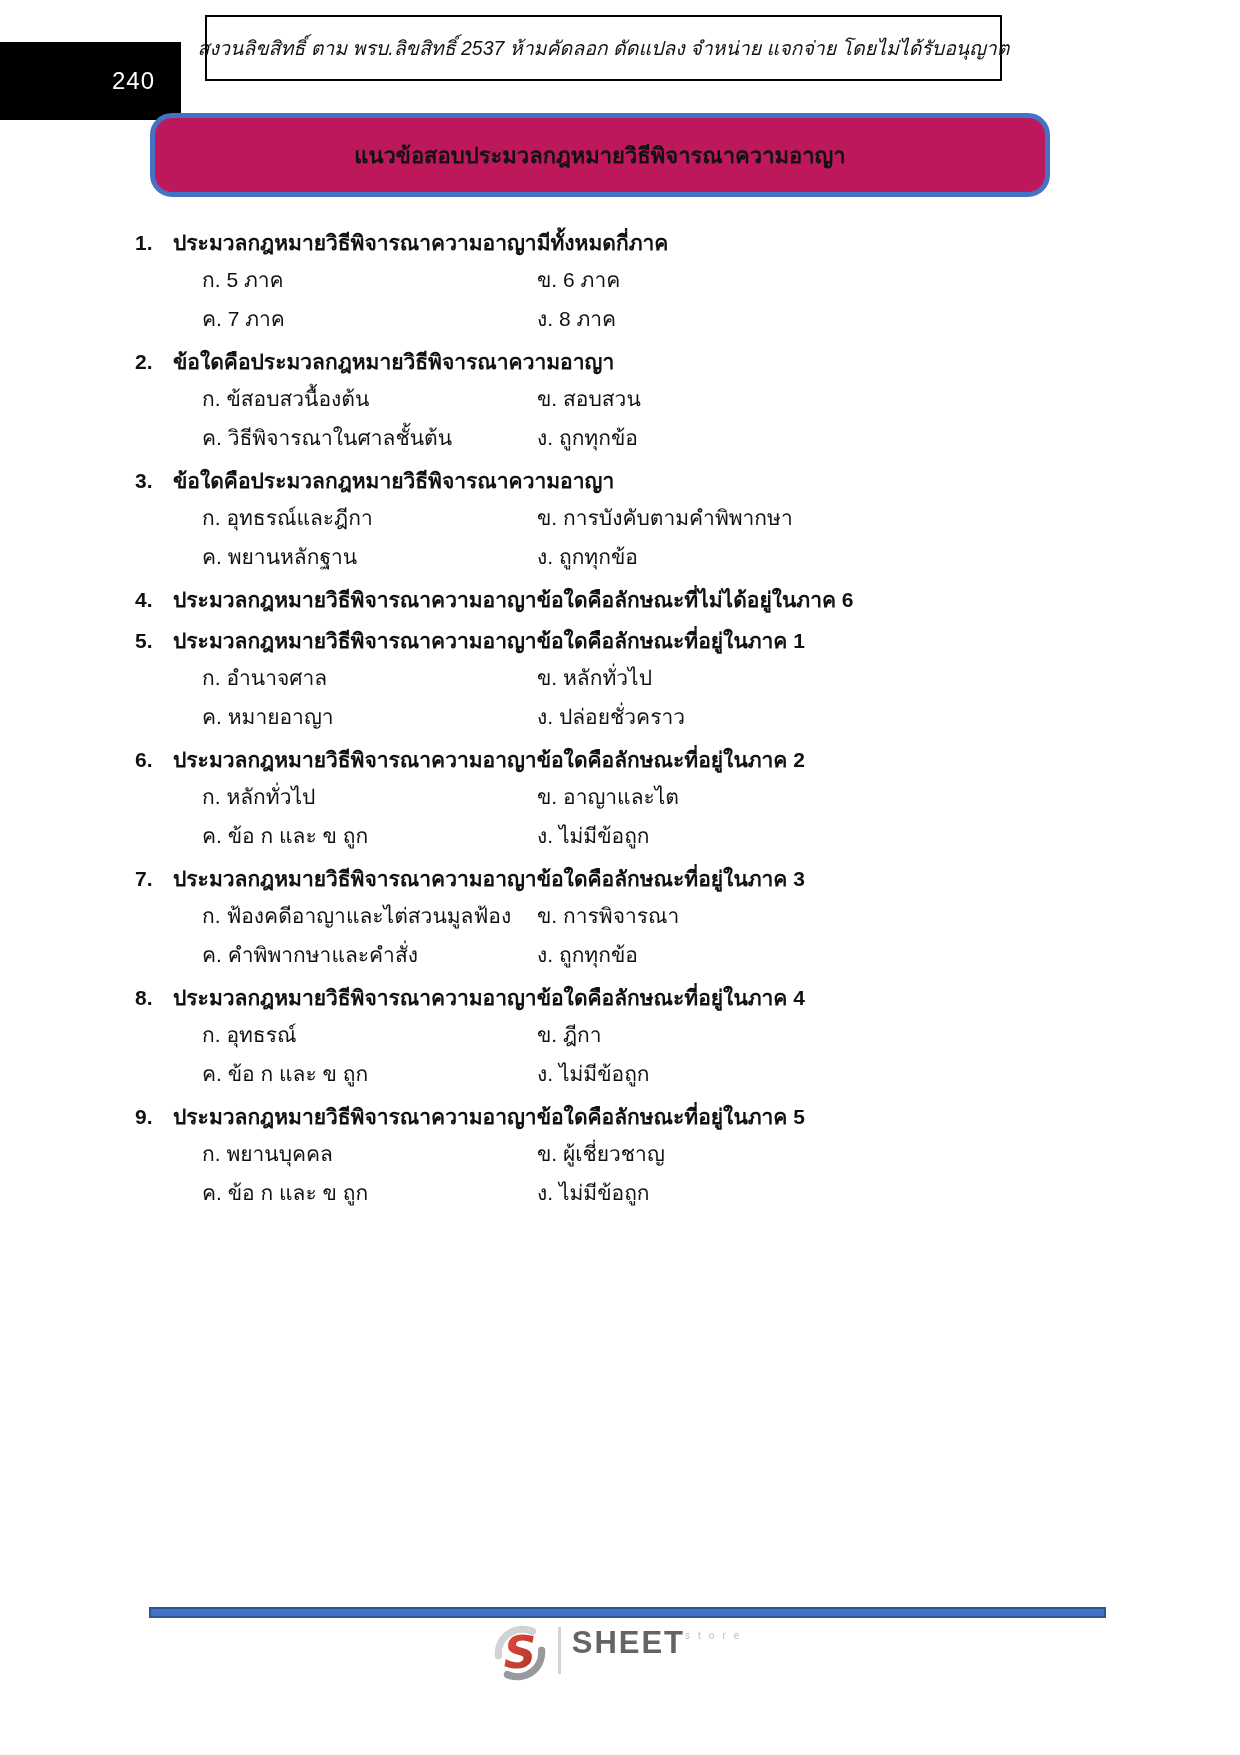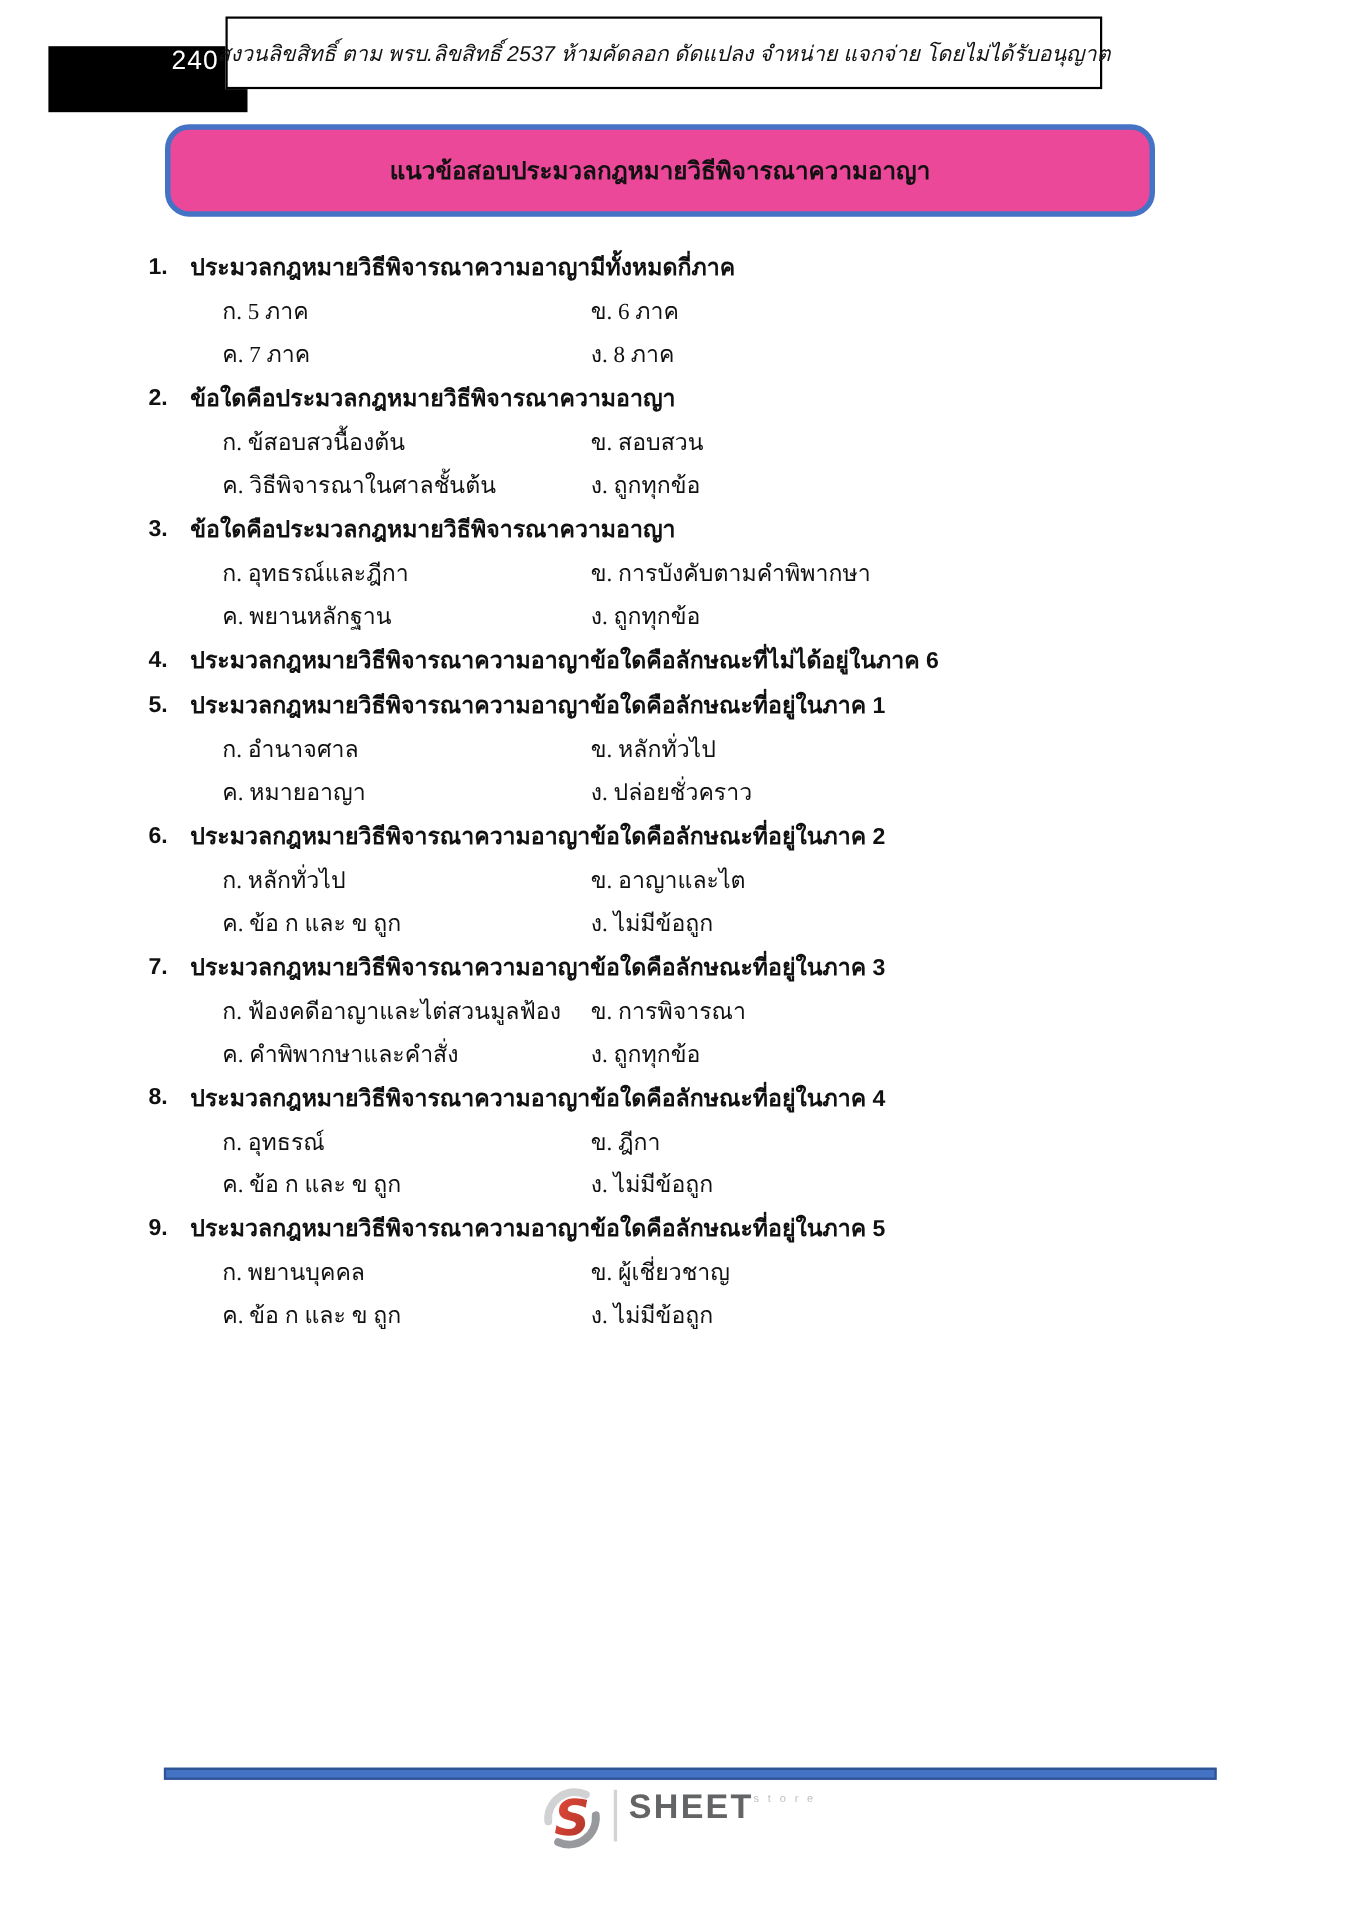--- a/index.html
+++ b/index.html
@@ -1,34 +1,34 @@
 <!DOCTYPE html>
 <html><head>
 <meta charset="utf-8">
 <style>
   html,body{margin:0;padding:0;background:#ffffff;}
   body{font-family:"Liberation Sans","DejaVu Sans",sans-serif;color:#111;}
   .page{position:relative;width:1240px;height:1755px;background:#ffffff;overflow:hidden;}
 
-  .page-num-box{position:absolute;left:0;top:42px;width:181px;height:60px;background:#000;
-    display:flex;align-items:flex-start;justify-content:flex-end;padding-right:26px;box-sizing:border-box;margin-left:44px;}
+  .page-num-box{position:absolute;left:0;top:42px;width:181px;height:78px;background:#000;
+    display:flex;align-items:center;justify-content:flex-end;padding-right:26px;box-sizing:border-box;}
   .page-num-box span{color:#fff;font-size:24px;letter-spacing:1px;}
 
   .copyright-box{position:absolute;left:205px;top:15px;width:797px;height:66px;border:2px solid #000;
     background:#fff;display:flex;align-items:center;justify-content:center;box-sizing:border-box;font-style:italic;}
   .copyright-box span{font-size:19.5px;white-space:nowrap;}
 
   .title-box{position:absolute;left:150px;top:113px;width:900px;height:84px;border:5px solid #4472C4;
-    border-radius:22px;background:#ec4899;display:flex;align-items:center;justify-content:center;box-sizing:border-box;}
+    border-radius:22px;background:#be185d;display:flex;align-items:center;justify-content:center;box-sizing:border-box;}
   .title-box span{font-size:22px;font-weight:bold;}
 
   .questions{position:absolute;left:135px;top:222px;width:970px;font-size:21px;}
   .q-head{height:41px;display:flex;align-items:center;gap:12px;font-weight:bold;}
   .q-num{min-width:26px;}
-  .opt-row{height:39px;display:flex;align-items:center;padding-left:67px;box-sizing:border-box;font-family:Liberation Serif, serif;}
+  .opt-row{height:39px;display:flex;align-items:flex-start;padding-left:67px;box-sizing:border-box;}
   .opt-cell.first{width:335px;flex:0 0 335px;}
 
   .footer-bar{position:absolute;left:149px;top:1607px;width:953px;height:7px;background:#4472C4;
     border:2px solid #2F5496;box-sizing:content-box;}
   .footer-logo{position:absolute;left:0;top:1624px;width:1240px;display:flex;align-items:flex-start;
     justify-content:center;gap:11px;}
   .logo-icon{width:54px;height:58px;flex:0 0 54px;}
   .logo-divider{width:3px;height:47px;background:#d1d3d4;margin-top:3px;}
   .brand-text{display:flex;flex-direction:row;margin-top:4px;}
   .brand-main{font-size:31px;font-weight:bold;color:#636466;letter-spacing:2px;line-height:30px;}

